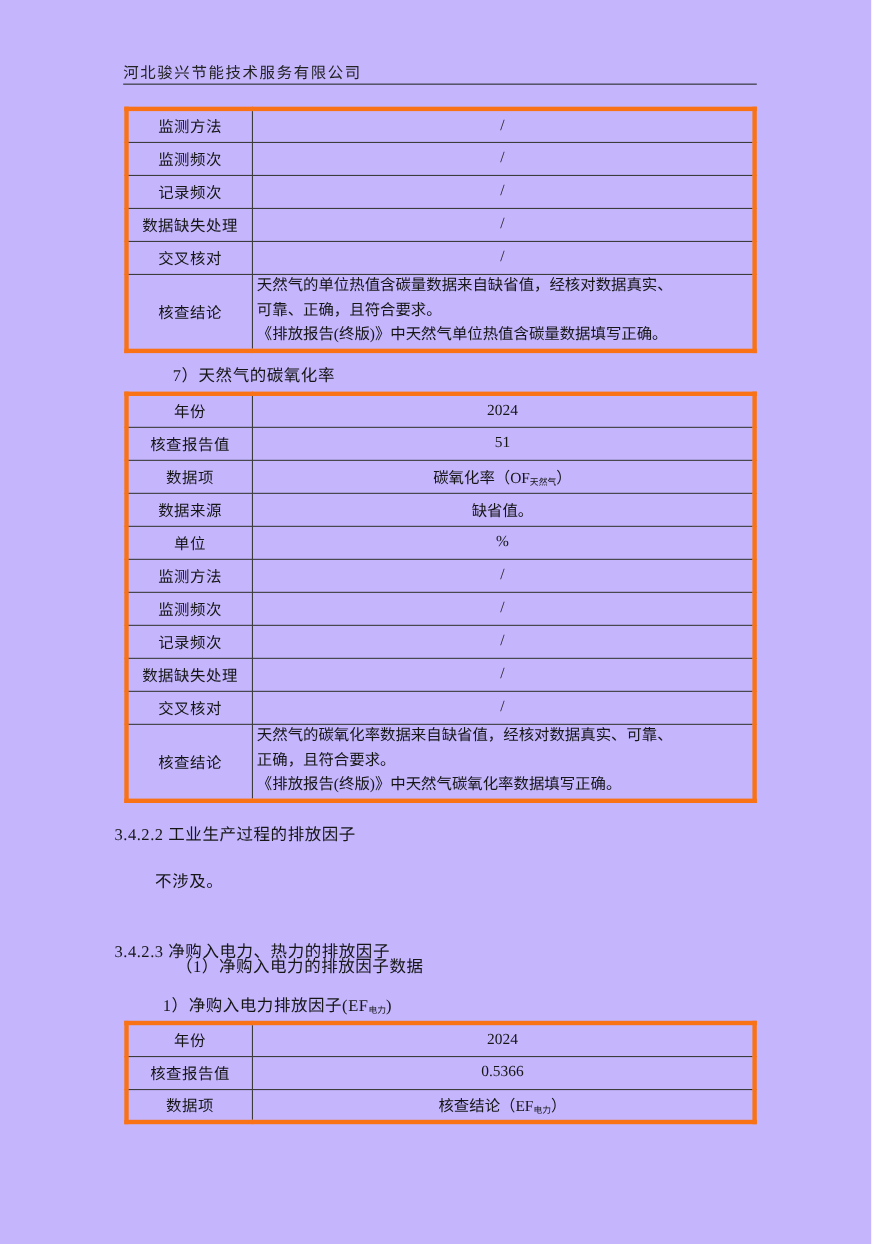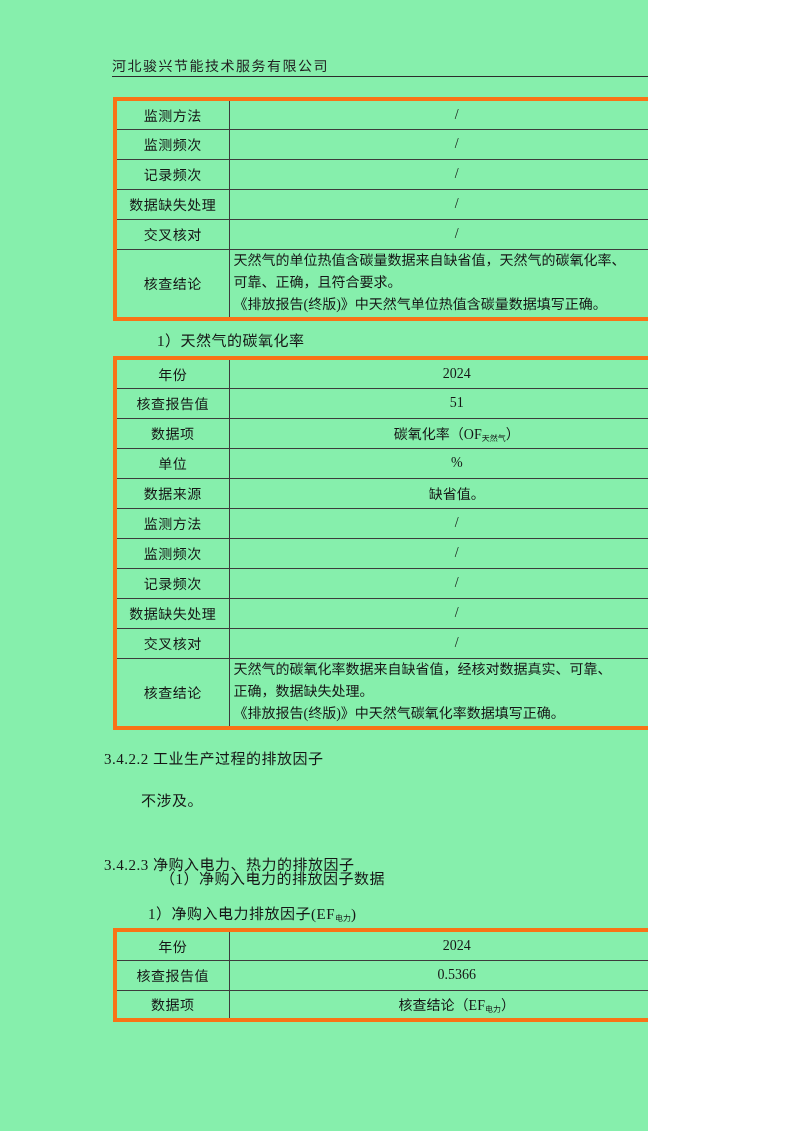--- a/index.html
+++ b/index.html
@@ -3,21 +3,21 @@
 <meta charset="utf-8">
 <style>
   * { box-sizing: border-box; }
   html, body { margin: 0; padding: 0; }
   body {
     width: 800px; height: 1131px;
     background: #ffffff;
     font-family: "Liberation Serif", "DejaVu Serif", serif;
     color: #1a1a1a;
   }
-  .page { position: relative; width: 648px; height: 1131px; overflow: hidden; background:#86efac; }
+  .page { position: relative; width: 792px; height: 1131px; overflow: hidden; background:#c4b5fd; }
 
   .doc-header {
     position: absolute; left: 112px; top: 55px;
     font-size: 14px; letter-spacing: 1.5px; color: #222;
   }
   .header-rule {
     position: absolute; left: 112px; top: 76px;
     width: 576px; height: 1px; background: #2b2b2b;
   }
 
@@ -88,53 +88,53 @@
       <td class="lbl row-h">数据缺失处理</td>
       <td class="val row-h">/</td>
     </tr>
     <tr>
       <td class="lbl row-h">交叉核对</td>
       <td class="val row-h">/</td>
     </tr>
     <tr>
       <td class="lbl">核查结论</td>
       <td class="concl">
-        <div>天然气的单位热值含碳量数据来自缺省值，天然气的碳氧化率、</div>
+        <div>天然气的单位热值含碳量数据来自缺省值，经核对数据真实、</div>
         <div>可靠、正确，且符合要求。</div>
         <div>《排放报告(终版)》中天然气单位热值含碳量数据填写正确。</div>
       </td>
     </tr>
   </tbody>
     </table>
 
-  <div class="h-sub h2gas">1）天然气的碳氧化率</div>
+  <div class="h-sub h2gas">7）天然气的碳氧化率</div>
 
   <table class="vtable t2">
     <tbody>
         <tr>
       <td class="lbl row-h">年份</td>
       <td class="val row-h">2024</td>
     </tr>
     <tr>
       <td class="lbl row-h">核查报告值</td>
       <td class="val row-h">51</td>
     </tr>
     <tr>
       <td class="lbl row-h">数据项</td>
       <td class="val row-h">
         <span>碳氧化率（OF</span><span class="sub">天然气</span><span>）</span>
       </td>
     </tr>
     <tr>
+      <td class="lbl row-h">数据来源</td>
+      <td class="val row-h">缺省值。</td>
+    </tr>
+    <tr>
       <td class="lbl row-h">单位</td>
       <td class="val row-h">%</td>
-    </tr>
-    <tr>
-      <td class="lbl row-h">数据来源</td>
-      <td class="val row-h">缺省值。</td>
     </tr>
     <tr>
       <td class="lbl row-h">监测方法</td>
       <td class="val row-h">/</td>
     </tr>
     <tr>
       <td class="lbl row-h">监测频次</td>
       <td class="val row-h">/</td>
     </tr>
     <tr>
@@ -146,21 +146,21 @@
       <td class="val row-h">/</td>
     </tr>
     <tr>
       <td class="lbl row-h">交叉核对</td>
       <td class="val row-h">/</td>
     </tr>
     <tr>
       <td class="lbl">核查结论</td>
       <td class="concl">
         <div>天然气的碳氧化率数据来自缺省值，经核对数据真实、可靠、</div>
-        <div>正确，数据缺失处理。</div>
+        <div>正确，且符合要求。</div>
         <div>《排放报告(终版)》中天然气碳氧化率数据填写正确。</div>
       </td>
     </tr>
   </tbody>
     </table>
 
   <div class="h-sub s2422">3.4.2.2 工业生产过程的排放因子</div>
   <div class="h-sub p-body">不涉及。</div>
   <div class="h-sub s2423">3.4.2.3 净购入电力、热力的排放因子</div>
   <div class="h-sub item1">（1）净购入电力的排放因子数据</div>

